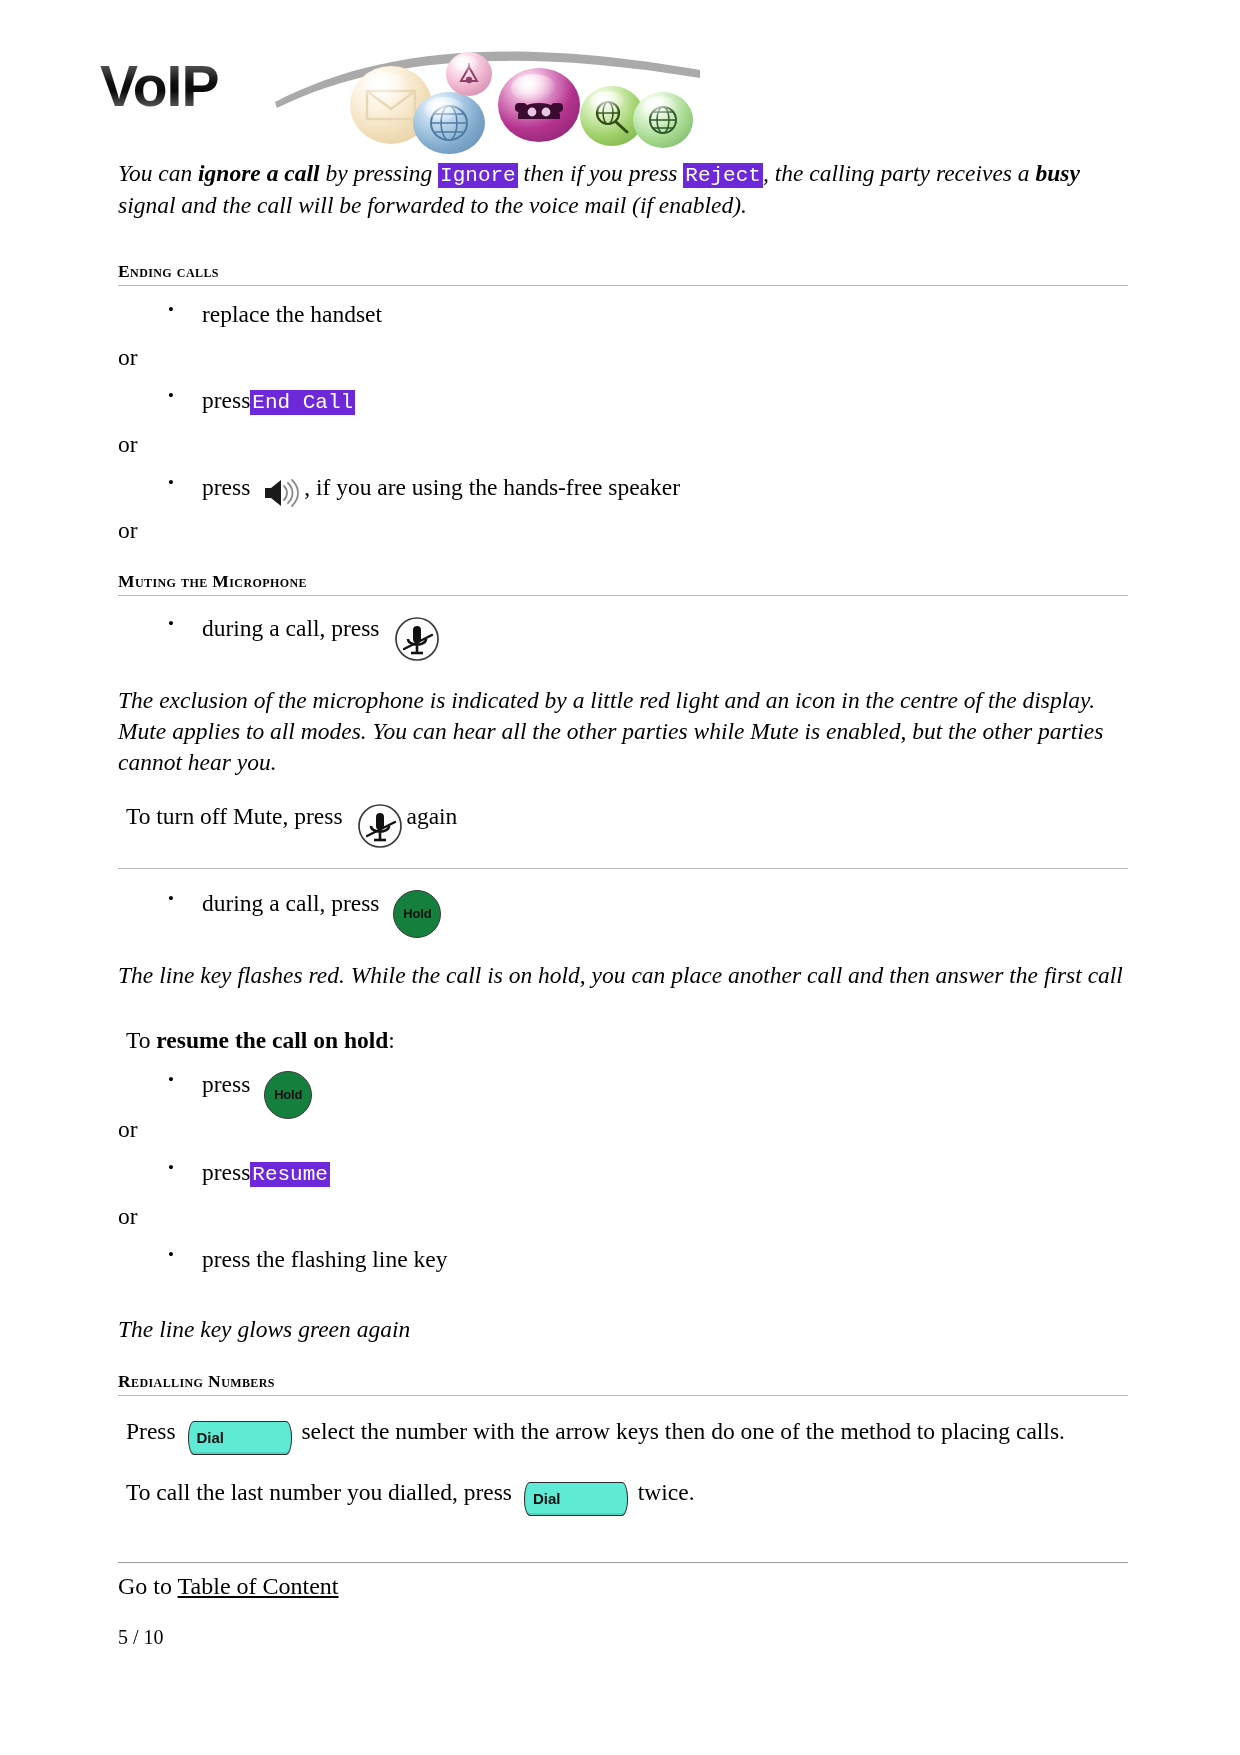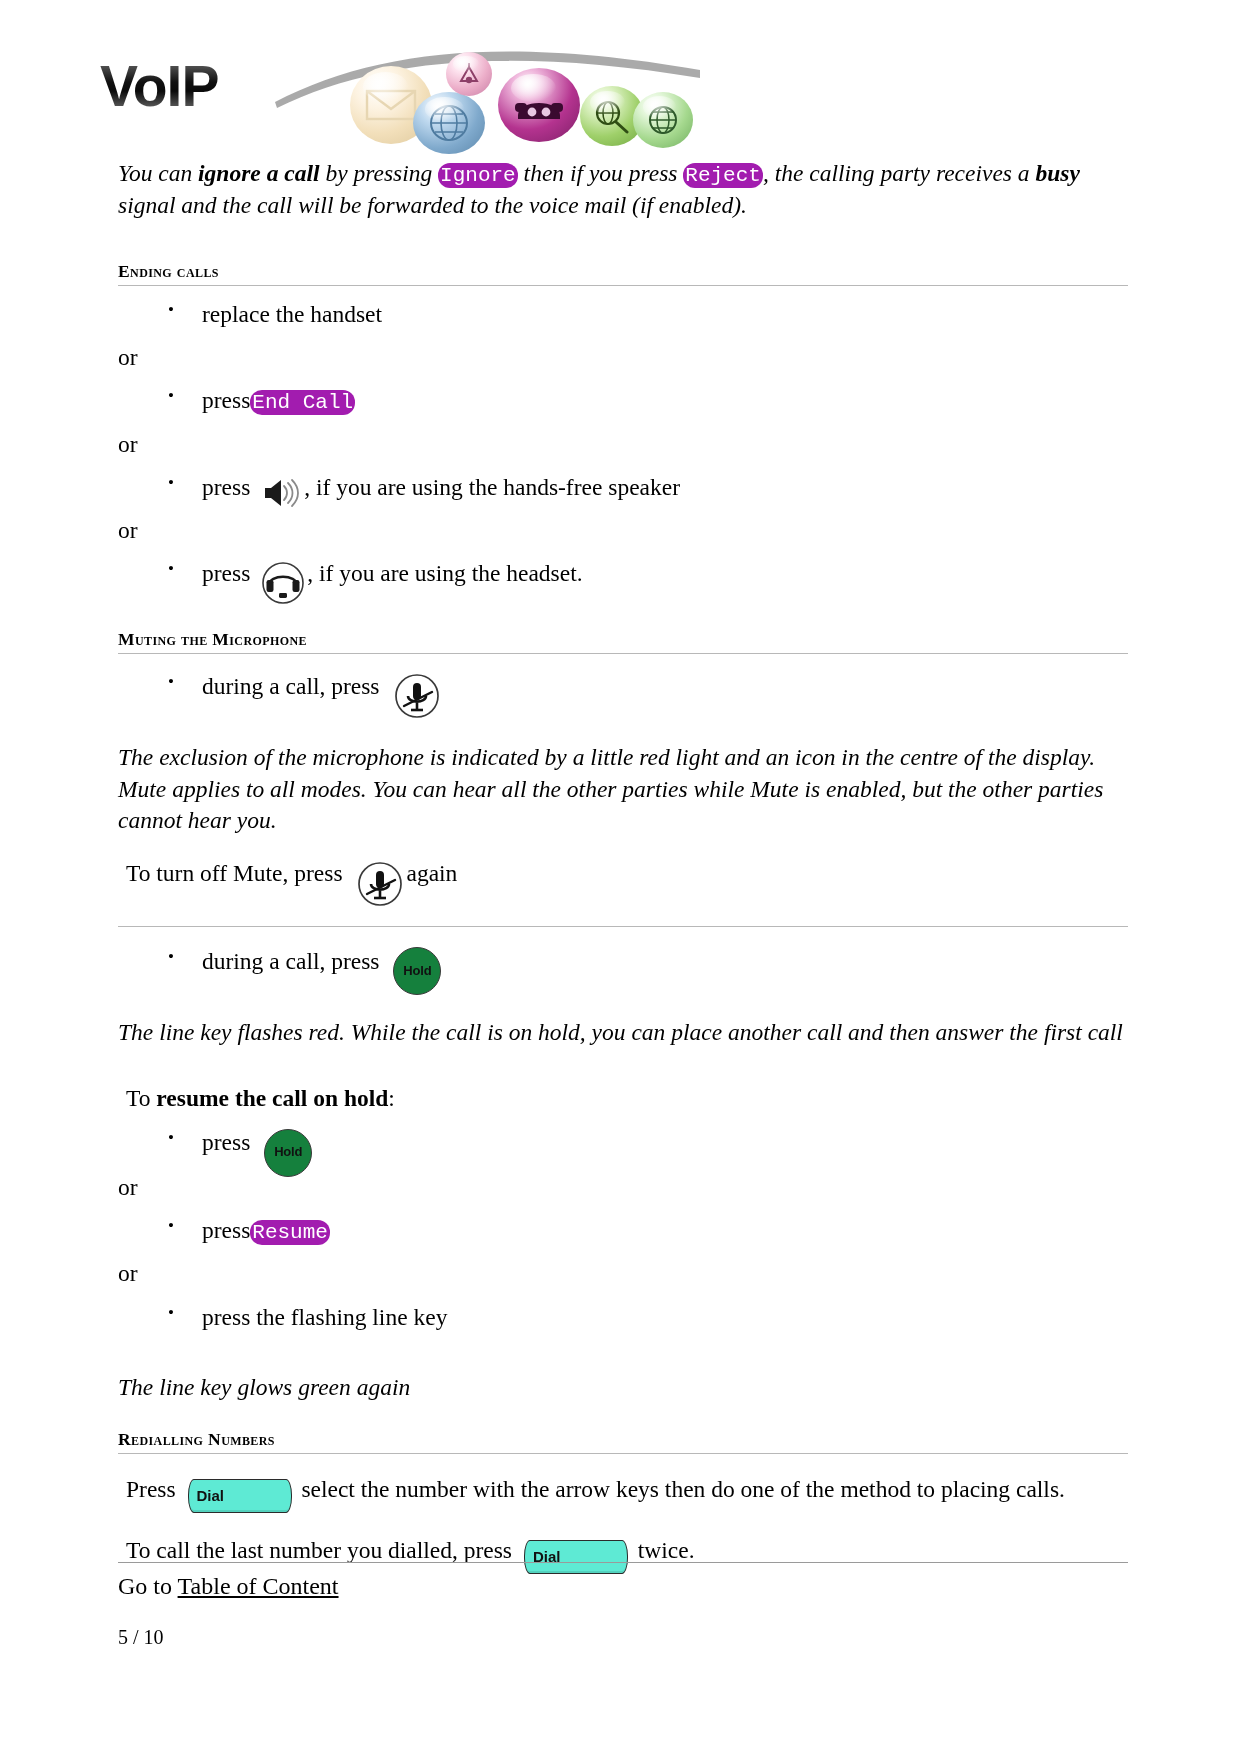--- a/index.html
+++ b/index.html
@@ -101,28 +101,27 @@
   .para {
     font-size: 23.5px;
     line-height: 1.33;
     margin: 8px;
   }
   .bolditalic { font-weight: bold; font-style: italic; }
   .bold { font-weight: bold; }
 
   .key {
     font-family: "Liberation Mono", "DejaVu Sans Mono", monospace;
-    background: #a21caf;
+    background: #6d28d9;
     color: #ffffff;
     font-style: normal;
     font-size: 21px;
     padding: 1px 2px;
     letter-spacing: 0px;
     white-space: pre;
-    border-radius: 12px;
   }
 
   h2.section {
     font-size: 17.5px;
     font-weight: bold;
     font-variant: small-caps;
     letter-spacing: 0.4px;
     margin: 0 0 2px 0;
     padding: 0;
     line-height: 1.25;
@@ -364,34 +363,20 @@
             <path d="M3,11 L9,11 L19,3 L19,29 L9,21 L3,21 Z" fill="#1a1a1a"></path>
             <path d="M22,9 C26,13 26,19 22,23" fill="none" stroke="#8a8a8a" stroke-width="1.8" stroke-linecap="round"></path>
             <path d="M26,6 C32,12 32,20 26,26" fill="none" stroke="#8a8a8a" stroke-width="1.8" stroke-linecap="round"></path>
             <path d="M30,3 C38,11 38,21 30,29" fill="none" stroke="#8a8a8a" stroke-width="1.8" stroke-linecap="round"></path>
           </svg>
         </span><span>, if you are using the hands-free speaker</span>
       </li>
     </ul>
     <div class="or">or</div>
 
-    <ul class="blist">
-      <li>
-        <span>press</span>
-        <span class="inline-icon icon-headset">
-          <svg width="46" height="44" viewBox="0 0 46 44">
-            <circle cx="23" cy="22" r="20" fill="#ffffff" stroke="#3a3a3a" stroke-width="1.6"></circle>
-            <path d="M9,24 C9,13 37,13 37,24" fill="none" stroke="#1a1a1a" stroke-width="2.4"></path>
-            <rect x="6.5" y="19" width="7" height="12" rx="2.2" fill="#1a1a1a"></rect>
-            <rect x="32.5" y="19" width="7" height="12" rx="2.2" fill="#1a1a1a"></rect>
-            <rect x="19" y="32" width="8" height="5" rx="1.4" fill="#1a1a1a"></rect>
-          </svg>
-        </span><span>, if you are using the headset.</span>
-      </li>
-    </ul>
 
     <div class="gap-md"></div>
 
     <h2 class="section">Muting the Microphone</h2>
     <hr class="rule">
 
     <ul class="blist" style="margin-top:16px;">
       <li>
         <span>during a call, press</span>
         <span class="inline-icon icon-mute">

